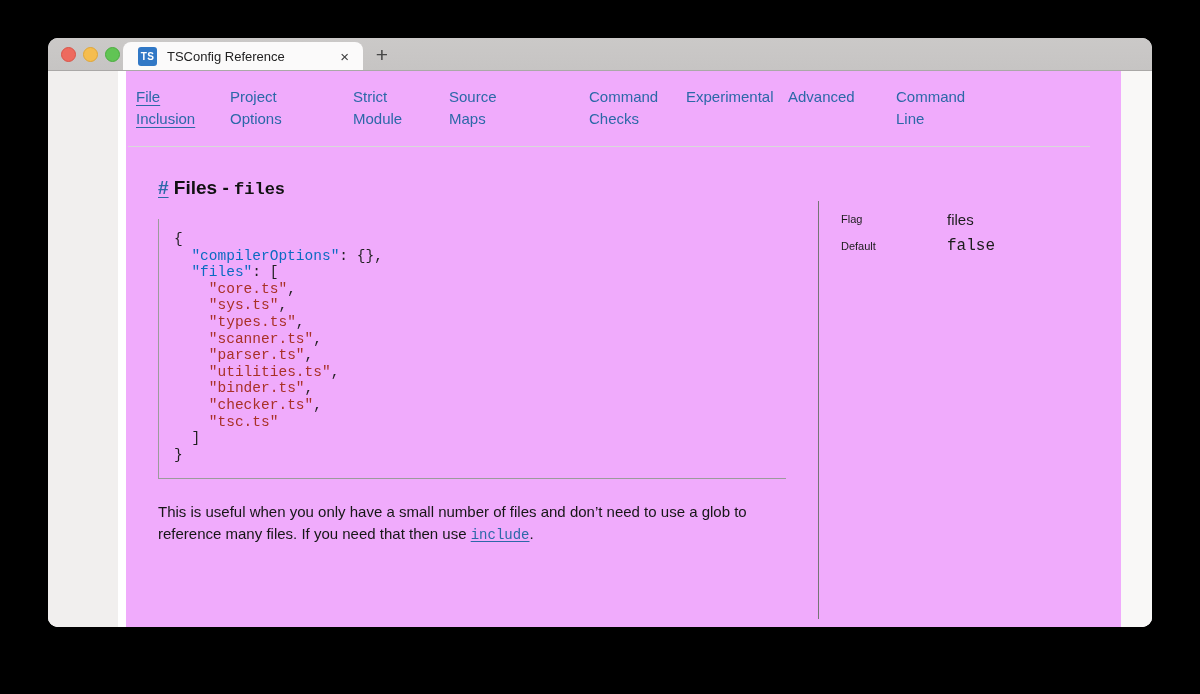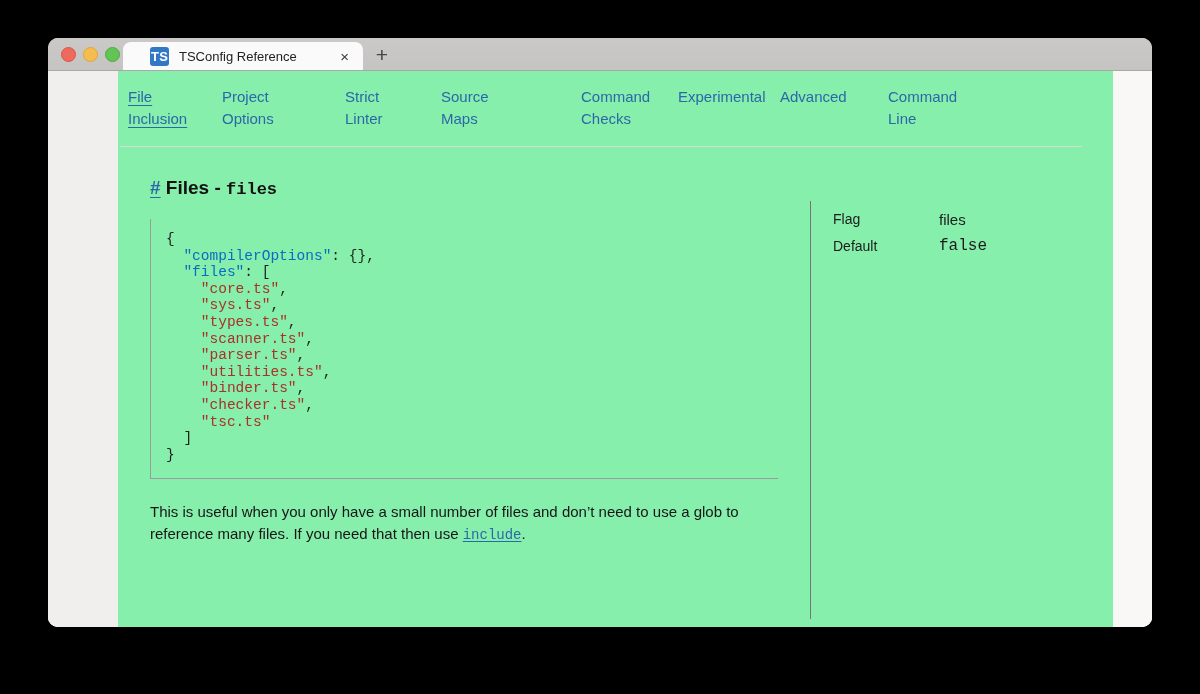--- a/index.html
+++ b/index.html
@@ -22,35 +22,35 @@
   .light.red{background:#ee6a5e;border:0.5px solid #d95549;}
   .light.yellow{background:#f5bd4f;border:0.5px solid #dfa636;}
   .light.green{background:#61c454;border:0.5px solid #4aad3e;}
   .tab{
     position:absolute;left:75px;top:4px;width:240px;height:28px;
     background:#fbfafa;border-radius:8px 8px 0 0;
     display:flex;align-items:center;padding:0 12px 0 15px;box-sizing:border-box;
   }
   .ts-logo{
     width:19px;height:19px;border-radius:3px;background:#3178c6;color:#fff;
-    font-size:13px;font-weight:bold;display:flex;align-items:center;justify-content:center;
-    margin-right:10px;letter-spacing:.3px;flex:0 0 auto;margin-left:12px;
+    font-size:10px;font-weight:bold;display:flex;align-items:center;justify-content:center;
+    margin-right:10px;letter-spacing:.3px;flex:0 0 auto;
   }
   .tab-title{font-size:13px;color:#222;flex:1;white-space:nowrap;overflow:hidden;}
   .tab-close{font-size:15px;color:#3c3c3c;cursor:default;padding:0 2px;line-height:1;}
   .newtab{
     position:absolute;left:320px;top:3px;width:28px;height:26px;
     display:flex;align-items:center;justify-content:center;
     font-size:21px;font-weight:300;color:#474747;line-height:1;
   }
   
   .page{height:556px;display:flex;background:#fff;}
   .gutter-l{width:70px;background:#f1efee;flex:0 0 auto;}
   .gutter-r{width:39px;background:#f9f8f7;flex:0 0 auto;}
-  .content{width:995px;flex:0 0 auto;position:relative;background:#86efac;}
+  .content{width:995px;flex:0 0 auto;position:relative;background:#f0abfc;margin-left:8px;}
   
   .nav{position:absolute;left:10px;top:15px;display:flex;}
   .nav-item{
     font-size:15px;line-height:22px;color:#2c68a8;white-space:pre-line;
     text-decoration:none;display:block;box-sizing:border-box;
   }
   .nav-item.active{text-decoration:underline;text-underline-offset:3px;}
   .nav-item:nth-child(1){width:94px;}
   .nav-item:nth-child(2){width:123px;}
   .nav-item:nth-child(3){width:96px;}
@@ -89,21 +89,21 @@
   a.inline-link{
     color:#2c68a8;text-decoration:underline;text-underline-offset:2px;
     font-family:"Liberation Mono","DejaVu Sans Mono",monospace;font-size:14px;
   }
   
   .aside{
     position:absolute;left:692px;top:130px;height:413px;width:260px;
     border-left:1px solid #757575;padding-left:22px;padding-top:5px;box-sizing:content-box;
   }
   .aside-row{display:grid;grid-template-columns:106px auto;line-height:27px;}
-  .aside-label{font-size:14px;color:#1c1c1c;}
+  .aside-label{font-size:11px;color:#1c1c1c;}
   .aside-value{font-size:15px;color:#1c1c1c;}
   .aside-value.mono{font-family:"Liberation Mono","DejaVu Sans Mono",monospace;font-size:16px;}
 </style>
 </head>
 <body>
 
 <div class="window">
 
   <div class="tabbar">
     <div class="lights">
@@ -122,21 +122,21 @@
   <div class="page">
     <div class="gutter-l"></div>
     <div class="content">
 
       <nav class="nav" id="top-nav">
           <a class="nav-item active">File
 Inclusion</a>
           <a class="nav-item">Project
 Options</a>
           <a class="nav-item">Strict
-Linter</a>
+Module</a>
           <a class="nav-item">Source
 Maps</a>
           <a class="nav-item">Command
 Checks</a>
           <a class="nav-item">Experimental</a>
           <a class="nav-item">Advanced</a>
           <a class="nav-item">Command
 Line</a>
         </nav>
       <div class="nav-divider"></div>

